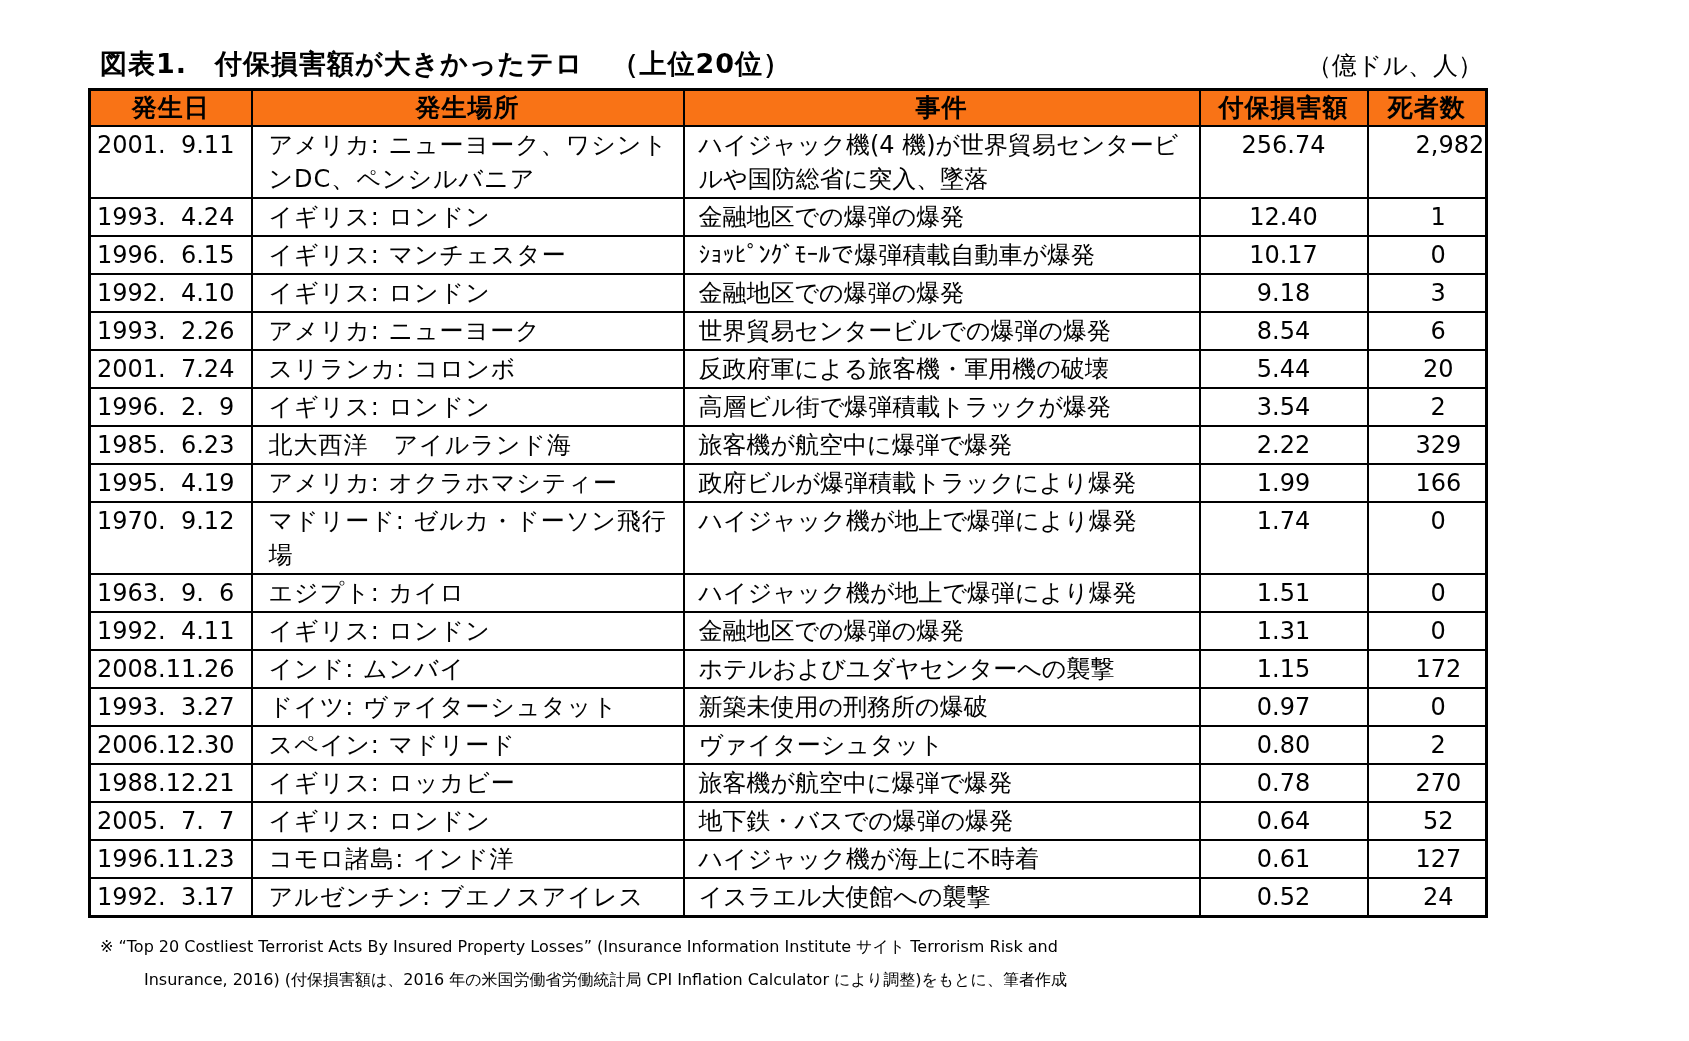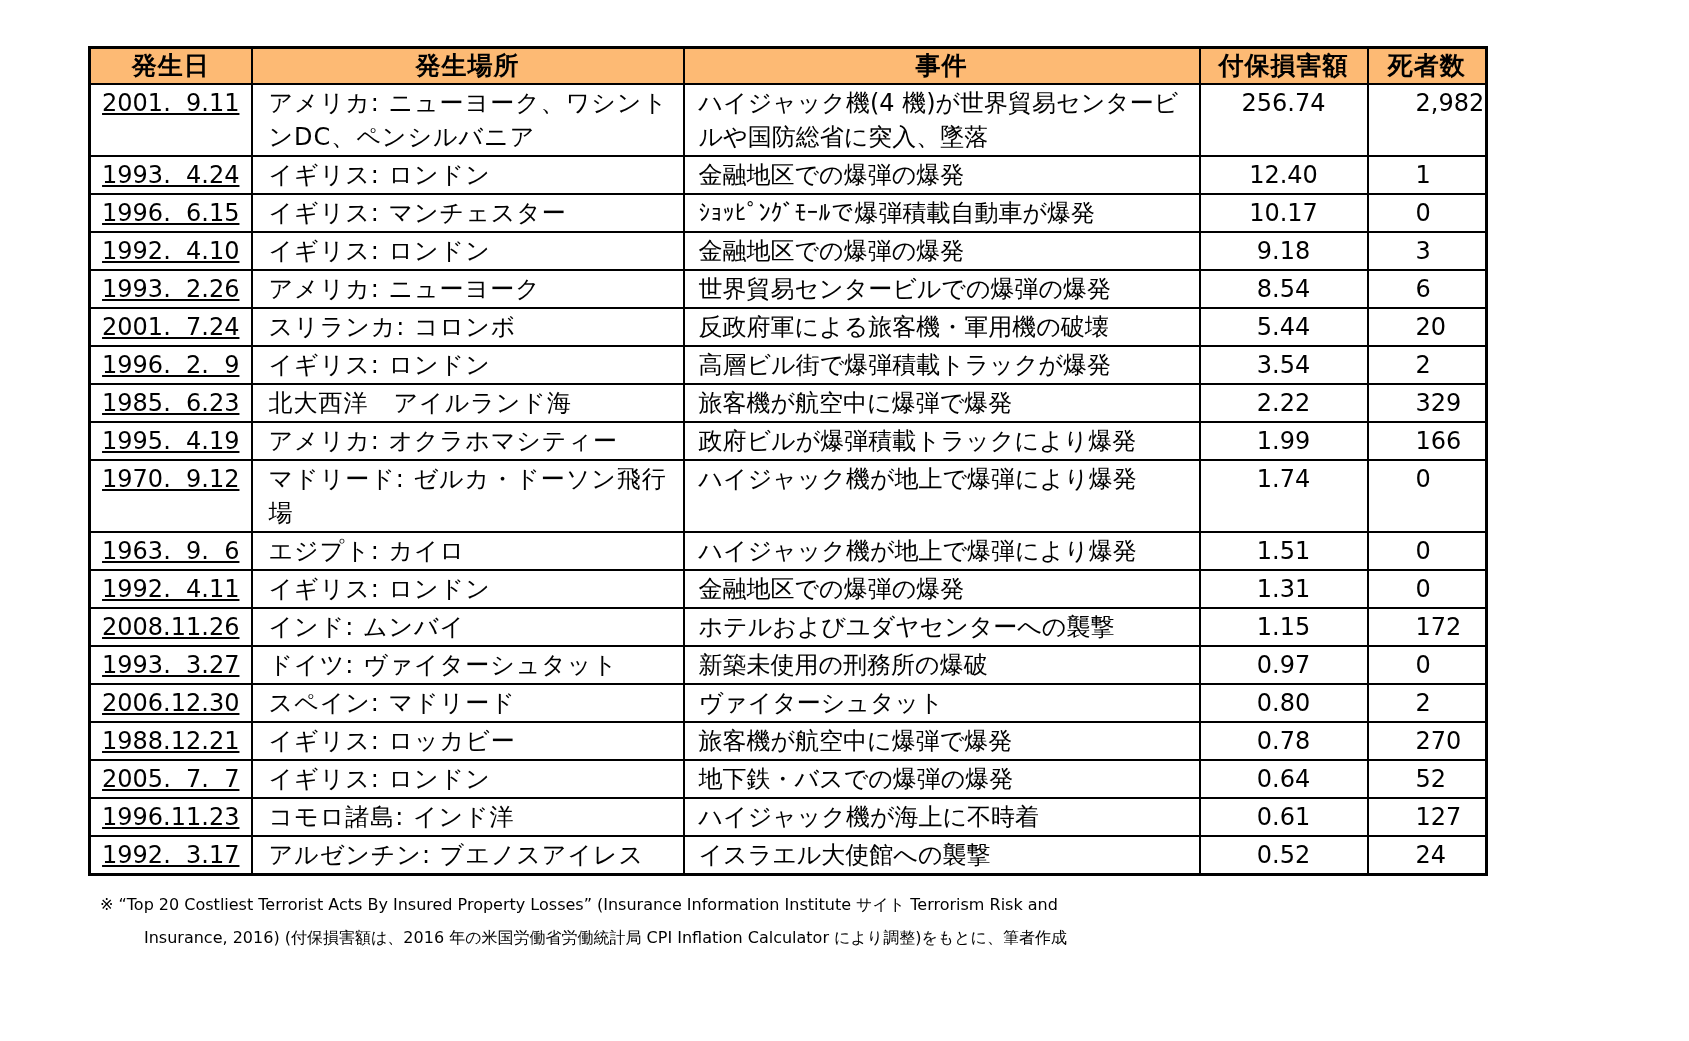--- a/index.html
+++ b/index.html
@@ -36,55 +36,59 @@
     table-layout:fixed;
     width:1397px;
     margin-left:88px;
     border:3px solid #000;
   }
   .data-table th,.data-table td{
     border:2px solid #000;
     overflow:hidden;
   }
   .data-table th{
-    background:#fdba74;
+    background:#f97316;
     font-size:25px;
     font-weight:bold;
     height:33px;
     text-align:center;
     padding:0 4px;
     letter-spacing:1px;
     margin-top:32px;
   }
   .data-table td{
     font-size:24px;
     line-height:34px;
     vertical-align:top;
     padding:1px 6px;
   }
   .data-table tr{height:36px;}
-  td.col-date{text-align:center;white-space:pre;letter-spacing:0px;text-decoration:underline;}
+  td.col-date{text-align:left;white-space:pre;letter-spacing:0px;}
   td.col-place{padding-left:16px;letter-spacing:1px;}
   td.col-incident{padding-left:14px;letter-spacing:0px;margin-top:44px;}
   td.col-amount{text-align:center;white-space:pre;}
-  td.col-deaths{text-align:left;padding-right:24px;white-space:pre;padding-left:47px;}
+  td.col-deaths{text-align:center;padding-right:24px;white-space:pre;padding-left:47px;}
   .footnote{
     margin-left:100px;
     margin-top:12px;
     font-size:16px;
     line-height:33px;
     letter-spacing:0px;
   }
   .footnote .fn-line2{padding-left:44px;}
 </style>
 </head>
 <body>
 
 <div class="page">
 
+  <div class="title-bar">
+    <div class="fig-title">図表1.　付保損害額が大きかったテロ　（上位20位）</div>
+    <div class="unit-label">（億ドル、人）</div>
+  </div>
 
   <table class="data-table">
     <colgroup>
       <col style="width:162px">
       <col style="width:432px">
       <col style="width:516px">
       <col style="width:168px">
       <col style="width:119px">
     </colgroup>
     <thead>

